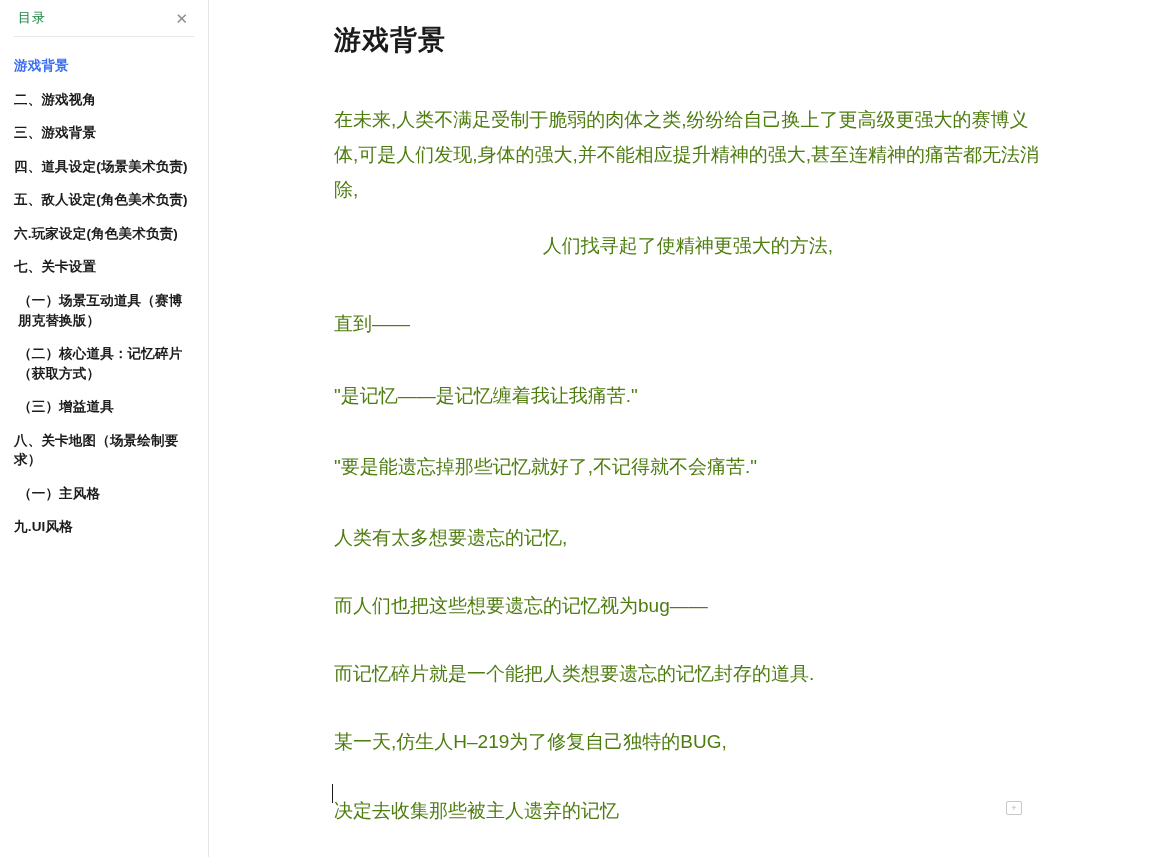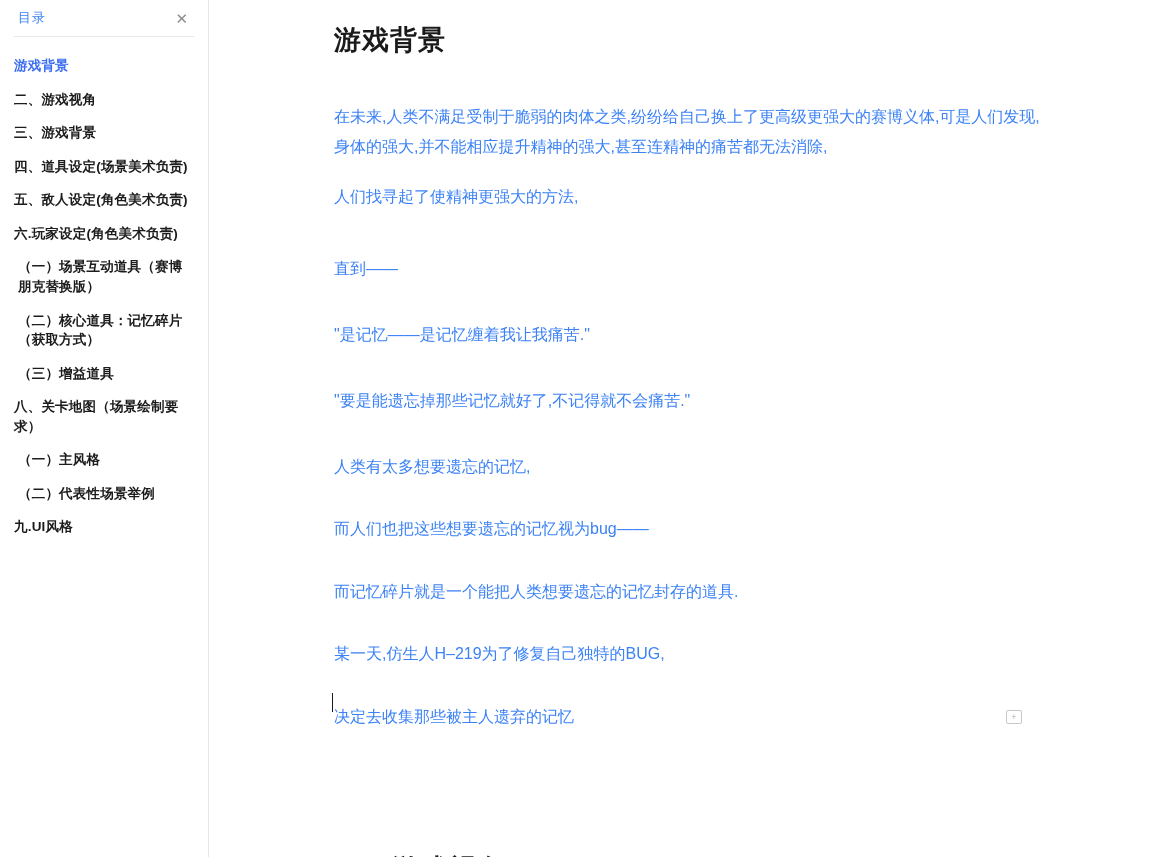--- a/index.html
+++ b/index.html
@@ -32,21 +32,21 @@
   }
   .toc-header {
     display: flex;
     align-items: center;
     justify-content: space-between;
     padding: 8px 16px 8px 18px;
     height: 36px;
   }
   .toc-title {
     font-size: 13px;
-    color: #3b82f6;
+    color: #15803d;
     letter-spacing: 1px;
   }
   .toc-close {
     font-size: 15px;
     color: #8c8c8c;
     line-height: 1;
     cursor: pointer;
     padding: 2px 4px;
   }
   .toc-divider {
@@ -89,27 +89,27 @@
     color: #1a1a1a;
     margin: 10px 0 0 0;
     padding-top: 12px;
     letter-spacing: 1px;
   }
   h1.doc-h1.second {
     margin-top: 96px;
     letter-spacing: 2px;
   }
   p.doc-p {
-    font-size: 16px;
-    color: #3b82f6;
+    font-size: 19px;
+    color: #4d7c0f;
     line-height: 1.85;
     margin: 0;
     padding: 11px 0 11px 0;
   }
-  p.doc-p.tight { padding: 10px 0 10px 0; }
+  p.doc-p.tight { padding: 10px 0 10px 0; text-align: center; }
   .para-first { padding-top: 44px !important; }
   .cursor-line {
     position: relative;
   }
   .cursor-line::before {
     content: "";
     position: absolute;
     left: -2px;
     top: 13px;
     width: 1px;
@@ -145,26 +145,26 @@
       <span class="toc-close">✕</span>
     </div>
     <div class="toc-divider"></div>
     <ul class="toc-list">
       <li class="toc-item active">游戏背景</li>
       <li class="toc-item">二、游戏视角</li>
       <li class="toc-item">三、游戏背景</li>
       <li class="toc-item">四、道具设定(场景美术负责)</li>
       <li class="toc-item">五、敌人设定(角色美术负责)</li>
       <li class="toc-item">六.玩家设定(角色美术负责)</li>
+      <li class="toc-item">七、关卡设置</li>
       <li class="toc-item lvl2">（一）场景互动道具（赛博朋克替换版）</li>
       <li class="toc-item lvl2">（二）核心道具：记忆碎片（获取方式）</li>
       <li class="toc-item lvl2">（三）增益道具</li>
       <li class="toc-item">八、关卡地图（场景绘制要求）</li>
       <li class="toc-item lvl2">（一）主风格</li>
-      <li class="toc-item lvl2">（二）代表性场景举例</li>
       <li class="toc-item">九.UI风格</li>
     </ul>
   </aside>
 
   <main class="doc">
     <div class="doc-inner">
 
       <h1 class="doc-h1">游戏背景</h1>
 
       <p class="doc-p para-first">在未来,人类不满足受制于脆弱的肉体之类,纷纷给自己换上了更高级更强大的赛博义体,可是人们发现,身体的强大,并不能相应提升精神的强大,甚至连精神的痛苦都无法消除,</p>

